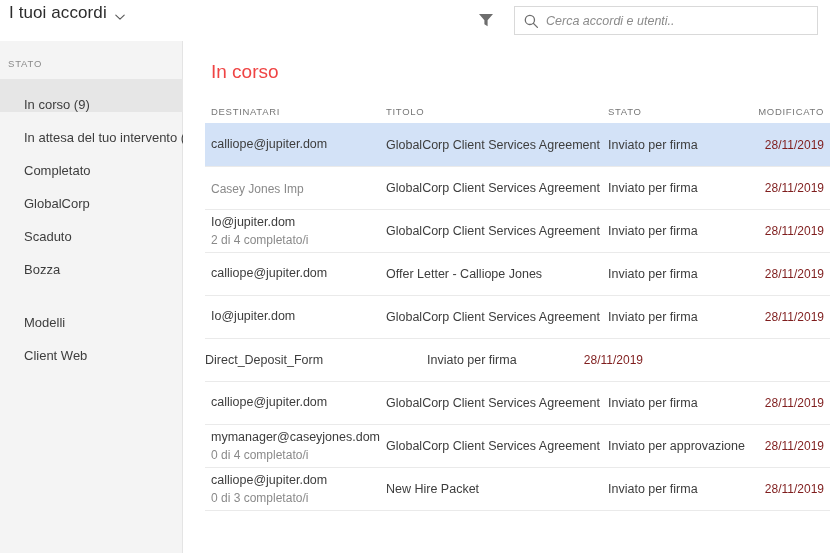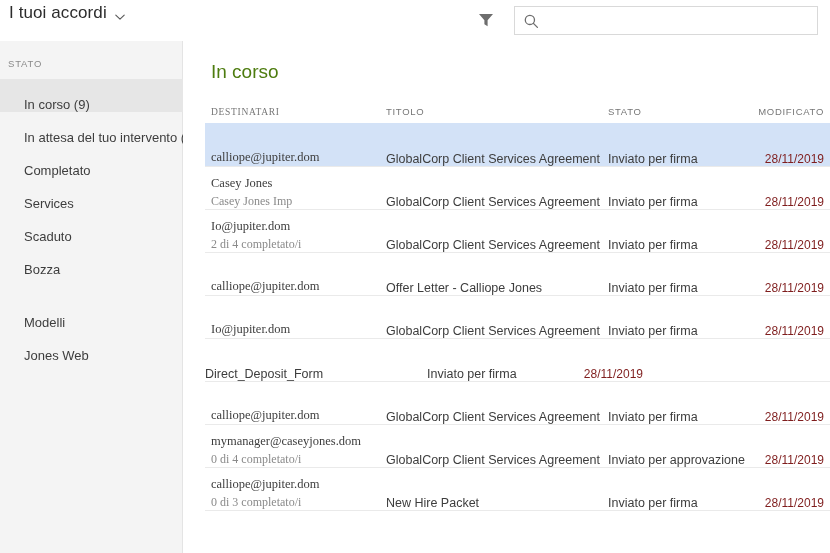--- a/index.html
+++ b/index.html
@@ -66,39 +66,39 @@
   .nav-item.selected { background: #e6e6e6; }
   .nav-item.spacer-before { margin-top: 20px; }
 
   
   .main {
     position: absolute; left: 183px; top: 41px;
     width: 647px; height: 512px; background: #fff;
   }
   .section-title {
     position: absolute; left: 28px; top: 20px;
-    font-size: 19px; color: #4d7c0f; font-weight: 400;
+    font-size: 19px; color: #ef4444; font-weight: 400;
   }
   .table { position: absolute; left: 22px; top: 54px; width: 625px; }
 
   .thead {
     display: flex; height: 28px; align-items: flex-end;
     padding-bottom: 6px;
   }
   .th {
     font-size: 9.5px; letter-spacing: 0.7px; color: #767676;
     text-transform: uppercase; cursor: pointer;
   }
-  .c-recipients { width: 181px; padding-left: 6px; font-family: Liberation Serif, serif; }
+  .c-recipients { width: 181px; padding-left: 6px; }
   .c-title      { width: 222px; }
   .c-status     { width: 150px; }
   .c-modified   { width: 66px; text-align: right; }
 
   .row {
-    display: flex; align-items: flex-end; min-height: 43px;
+    display: flex; align-items: center; min-height: 43px;
     border-top: 1px solid #eaeaea;
     cursor: pointer;
   }
   .row:first-of-type { border-top: none; }
   .row.selected { background: #d3e2f7; border-top-color: #d3e2f7; }
   .row.selected + .row { border-top-color: #eaeaea; }
   .tbody { border-bottom: 1px solid #eaeaea; }
 
   .cell { font-size: 12.5px; color: #3d3d3d; }
   .cell.c-recipients { padding-left: 6px; }
@@ -126,49 +126,50 @@
       </svg>
     </span>
 
     <div class="search-wrap">
       <span class="search-icon">
         <svg viewBox="0 0 16 16" width="16" height="16" aria-hidden="true">
           <circle cx="6.9" cy="6.9" r="4.6" fill="none" stroke="#6d6d6d" stroke-width="1.3"></circle>
           <line x1="10.4" y1="10.4" x2="14.4" y2="14.4" stroke="#6d6d6d" stroke-width="1.3" stroke-linecap="round"></line>
         </svg>
       </span>
+      <input class="search-input" type="text" placeholder="Cerca accordi e utenti.." style="">
     </div>
   </div>
 
   <div class="sidebar">
     <div class="sidebar-heading">STATO</div>
     <div class="nav-list" id="nav-list">
         <div class="nav-item selected">
           <span>In corso (9)</span>
         </div>
         <div class="nav-item">
           <span>In attesa del tuo intervento (4)</span>
         </div>
         <div class="nav-item">
           <span>Completato</span>
         </div>
         <div class="nav-item">
-          <span>Services</span>
+          <span>GlobalCorp</span>
         </div>
         <div class="nav-item">
           <span>Scaduto</span>
         </div>
         <div class="nav-item">
           <span>Bozza</span>
         </div>
         <div class="nav-item spacer-before">
           <span>Modelli</span>
         </div>
         <div class="nav-item">
-          <span>Jones Web</span>
+          <span>Client Web</span>
         </div>
       </div>
   </div>
 
   <div class="main">
     <div class="section-title">In corso</div>
 
     <div class="table">
       <div class="thead">
         <div class="th c-recipients">DESTINATARI</div>
@@ -180,21 +181,20 @@
           <div class="row selected">
             <div class="cell c-recipients">
               <div class="primary-line">calliope@jupiter.dom</div>
             </div>
             <div class="cell c-title">GlobalCorp Client Services Agreement</div>
             <div class="cell c-status">Inviato per firma</div>
             <div class="cell c-modified">28/11/2019</div>
           </div>
           <div class="row">
             <div class="cell c-recipients">
-              <div class="primary-line">Casey Jones</div>
               <div class="sub">Casey Jones Imp</div>
             </div>
             <div class="cell c-title">GlobalCorp Client Services Agreement</div>
             <div class="cell c-status">Inviato per firma</div>
             <div class="cell c-modified">28/11/2019</div>
           </div>
           <div class="row">
             <div class="cell c-recipients">
               <div class="primary-line">Io@jupiter.dom</div>
               <div class="sub">2 di 4 completato/i</div>

